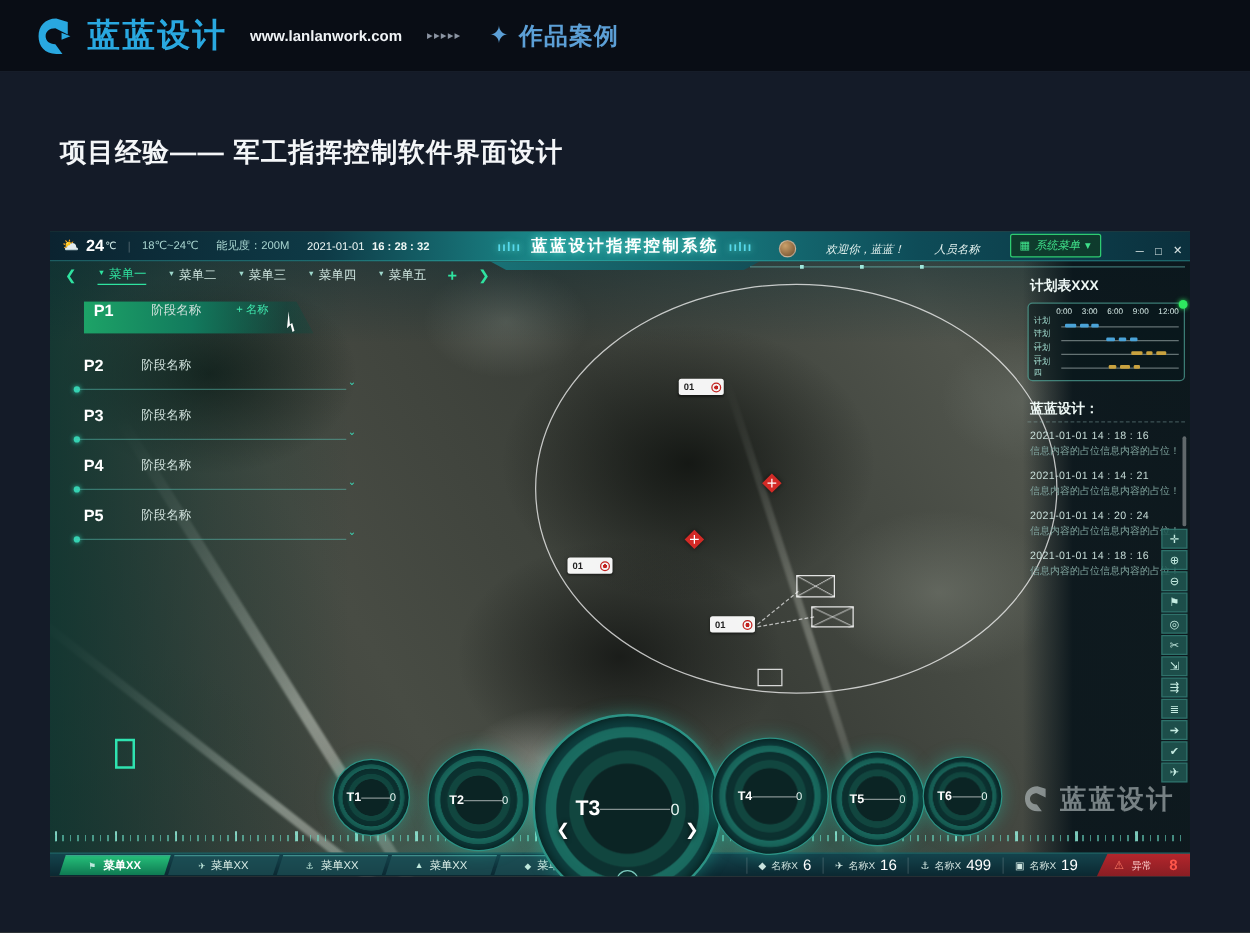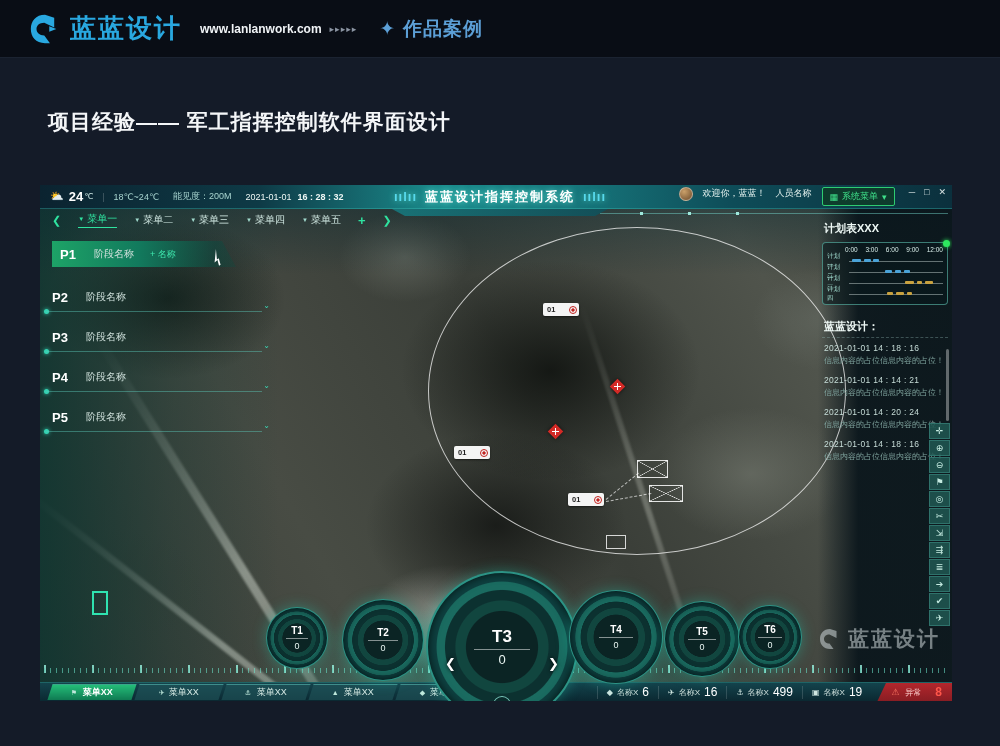--- a/index.html
+++ b/index.html
@@ -5,21 +5,21 @@
   *{margin:0;padding:0;box-sizing:border-box;}
   html,body{width:1000px;height:746px;}
   body{background:#141b28;font-family:"Liberation Sans","DejaVu Sans",sans-serif;overflow:hidden;position:relative;}
 
   
   .site-header{position:absolute;left:0;top:0;width:1000px;height:58px;background:#090d15;border-bottom:1px solid #1b2331;display:flex;align-items:center;padding:0 26px 0 28px;}
   .logo-wrap{display:flex;align-items:center;gap:8px;}
   .logo-ico{width:34px;height:34px;display:block;}
   .logo-text{color:#29a8e0;font-size:26px;font-weight:bold;letter-spacing:2px;}
   .contact{margin-left:18px;display:flex;flex-direction:column;gap:3px;}
-  .contact .row1{color:#f0f3f6;font-size:12px;font-weight:bold;display:flex;align-items:center;gap:8px;text-align:center;}
+  .contact .row1{color:#f0f3f6;font-size:12px;font-weight:bold;display:flex;align-items:center;gap:20px;text-align:center;}
   .contact .arrows{color:#8b94a2;font-size:9px;letter-spacing:1px;}
   .contact .row2{color:#c3c9d3;font-size:11px;display:flex;gap:14px;}
   .services{margin-left:auto;font-family:"Liberation Serif","DejaVu Serif",serif;font-style:italic;font-weight:bold;color:#e2e6ec;font-size:12.5px;letter-spacing:.5px;}
   .portfolio{margin-left:22px;display:flex;align-items:center;gap:7px;color:#5c9fd6;font-weight:bold;font-size:19px;letter-spacing:1px;}
   .portfolio-icon{font-size:19px;color:#5c9fd6;}
 
   
   .page-title{position:absolute;left:48px;top:108px;color:#f4f6f8;font-size:21px;font-weight:bold;letter-spacing:1px;}
 
   
@@ -49,42 +49,42 @@
     background:linear-gradient(90deg,#0b2330 0%,#0e3a46 24%,#1b8c8d 44%,#17787d 58%,#0e4c58 76%,#0b303d 100%);
     border-bottom:1px solid rgba(60,200,190,.35);font-size:9px;color:#bfe3df;}
   .wx-icon{font-size:11px;margin:0 5px 0 10px;color:#dff3f0;}
   .temp{color:#fff;font-size:13px;font-weight:bold;}
   .temp-unit{color:#cfe9e6;font-size:8px;margin-left:1px;}
   .tb-sep{color:rgba(255,255,255,.25);margin:0 9px;}
   .tb-item{margin-right:14px;color:#a8d4cf;}
   .tb-date{color:#eef7f5;font-weight:normal;margin-right:6px;}
   .tb-time{color:#eef7f5;font-weight:bold;}
   .topbar-title{position:absolute;left:330px;width:260px;text-align:center;color:#fff;font-size:13px;font-weight:bold;letter-spacing:2px;text-shadow:0 0 6px rgba(120,255,235,.7);}
-  .eq{color:#57d9ec;font-size:13px;letter-spacing:1px;margin:0 8px;}
-  .topbar-right{position:absolute;right:6px;display:flex;align-items:flex-start;gap:10px;}
+  .eq{color:#57d9ec;font-size:10px;letter-spacing:1px;margin:0 8px;}
+  .topbar-right{position:absolute;right:6px;display:flex;align-items:flex-end;gap:24px;font-style:italic;}
   .avatar{width:14px;height:14px;border-radius:50%;background:radial-gradient(circle at 35% 30%,#caa06a,#6b4a2a);border:1px solid rgba(255,255,255,.4);}
   .welcome,.person{color:#e4f2ef;font-size:9px;}
   .sysmenu-btn{display:flex;align-items:center;gap:4px;background:rgba(14,60,42,.9);border:1px solid #2ecc71;color:#3fe08a;font-size:9px;padding:2px 7px;border-radius:2px;}
   .win-ctrl{display:flex;align-items:center;gap:9px;color:#d7e2e2;font-size:9px;margin-left:4px;}
   .title-tab{position:absolute;left:352px;top:24px;width:216px;height:7px;background:linear-gradient(90deg,rgba(23,120,125,.9),rgba(16,80,90,.9));clip-path:polygon(0 0,100% 0,94% 100%,6% 100%);z-index:19;}
   .deco-line{position:absolute;left:560px;top:28px;width:348px;border-top:1px solid rgba(120,225,212,.45);z-index:19;}
   .deco-line i{position:absolute;top:-2px;width:3px;height:3px;background:#9fe8dc;}
   .deco-line i:nth-child(1){left:40px;}.deco-line i:nth-child(2){left:88px;}.deco-line i:nth-child(3){left:136px;}
 
   
   .menubar{position:absolute;left:12px;top:27px;display:flex;align-items:center;gap:17px;z-index:20;font-size:10px;color:#cfe6e0;}
   .mb-arrow{color:#2fe3a0;font-size:11px;font-weight:bold;}
   .menu-item{display:flex;align-items:center;gap:3px;}
   .menu-caret{font-size:6px;color:#9fd8cc;}
   .menu-item.active{color:#2fe3a0;border-bottom:1px solid #2fe3a0;padding-bottom:1px;}
   .menu-item.active .menu-caret{color:#2fe3a0;}
   .mb-add{color:#2fe3a0;font-size:13px;font-weight:bold;}
 
   
-  .stage-row{position:absolute;left:12px;width:216px;height:24px;z-index:15;display:flex;align-items:center;gap:10px;color:#d9e8e3;}
+  .stage-row{position:absolute;left:27px;width:216px;height:24px;z-index:15;display:flex;align-items:flex-start;gap:22px;color:#d9e8e3;}
   .stage-row::after{content:"";position:absolute;left:-6px;bottom:-3px;width:100%;border-bottom:1px solid rgba(90,200,185,.45);}
   .stage-row::before{content:"";position:absolute;left:-8px;bottom:-5px;width:5px;height:5px;border-radius:50%;background:#35d2b2;box-shadow:0 0 4px #35d2b2;}
   .stage-chev{position:absolute;right:-2px;bottom:-1px;color:#3bd8b6;font-size:8px;}
   .stage-id{font-size:13px;font-weight:bold;color:#fff;width:24px;}
   .stage-name{font-size:10px;color:#cfe0db;}
   .stage-extra{font-size:9px;color:#3fe8ae;margin-left:6px;}
   .s0{top:56px;}.s1{top:100px;}.s2{top:140px;}.s3{top:180px;}.s4{top:220px;}
   .stage-row.active{background:linear-gradient(90deg,#1da367 0%,#127a5d 40%,rgba(13,74,64,.55) 75%,transparent);clip-path:polygon(0 0,calc(100% - 46px) 0,calc(100% - 32px) 100%,0 100%);padding-left:8px;height:26px;}
   .cursor-icon{position:absolute;left:160px;top:8px;width:13px;height:17px;background:#fff;clip-path:polygon(30% 0,38% 62%,52% 55%,66% 92%,54% 98%,42% 64%,20% 80%);filter:drop-shadow(1px 1px 1px #000);z-index:16;}
 
@@ -121,21 +121,21 @@
   .msg{margin-bottom:9px;padding-left:2px;}
   .msg-time{font-size:8.5px;color:#c6dcd7;letter-spacing:.3px;}
   .msg-text{font-size:8px;color:#7fa39d;margin-top:2px;white-space:nowrap;overflow:hidden;}
   .plan-scroll{position:absolute;right:-1px;top:128px;width:3px;height:72px;background:rgba(255,255,255,.35);border-radius:2px;}
 
   
   .toolbar{position:absolute;right:2px;top:238px;width:21px;display:flex;flex-direction:column;gap:1px;z-index:26;}
   .tool-btn{height:16px;background:rgba(32,88,82,.85);border:1px solid rgba(90,200,185,.3);color:#c6ece2;font-size:9px;display:flex;align-items:center;justify-content:center;}
 
   
-  .dial{position:absolute;border-radius:50%;z-index:45;display:flex;flex-direction:column;align-items:center;justify-content:center;
+  .dial{position:absolute;border-radius:50%;z-index:45;display:flex;flex-direction:row;align-items:center;justify-content:center;
     background:radial-gradient(circle,#0b2424 0 34%,#11463f 35% 44%,#0c3130 45% 54%,#1a6b60 55% 62%,#0e4040 63% 73%,rgba(34,144,127,.35) 74% 85%,rgba(10,48,48,.45) 86% 100%);
     border:1px solid rgba(70,215,190,.55);box-shadow:0 0 14px rgba(31,212,180,.35),inset 0 0 10px rgba(0,0,0,.75);color:#fff;}
   .dial-id{font-weight:bold;font-size:10px;}
   .dial-sep{width:38%;border-top:1px solid rgba(255,255,255,.5);margin:2px 0;}
   .dial-val{font-size:9px;color:#e8f4f1;}
   .d1{left:226px;top:422px;width:62px;height:62px;}
   .d2{left:302px;top:414px;width:82px;height:82px;}
   .d3{left:386px;top:386px;width:152px;height:152px;border-width:2px;}
   .d3 .dial-id{font-size:17px;}
   .d3 .dial-val{font-size:13px;}

